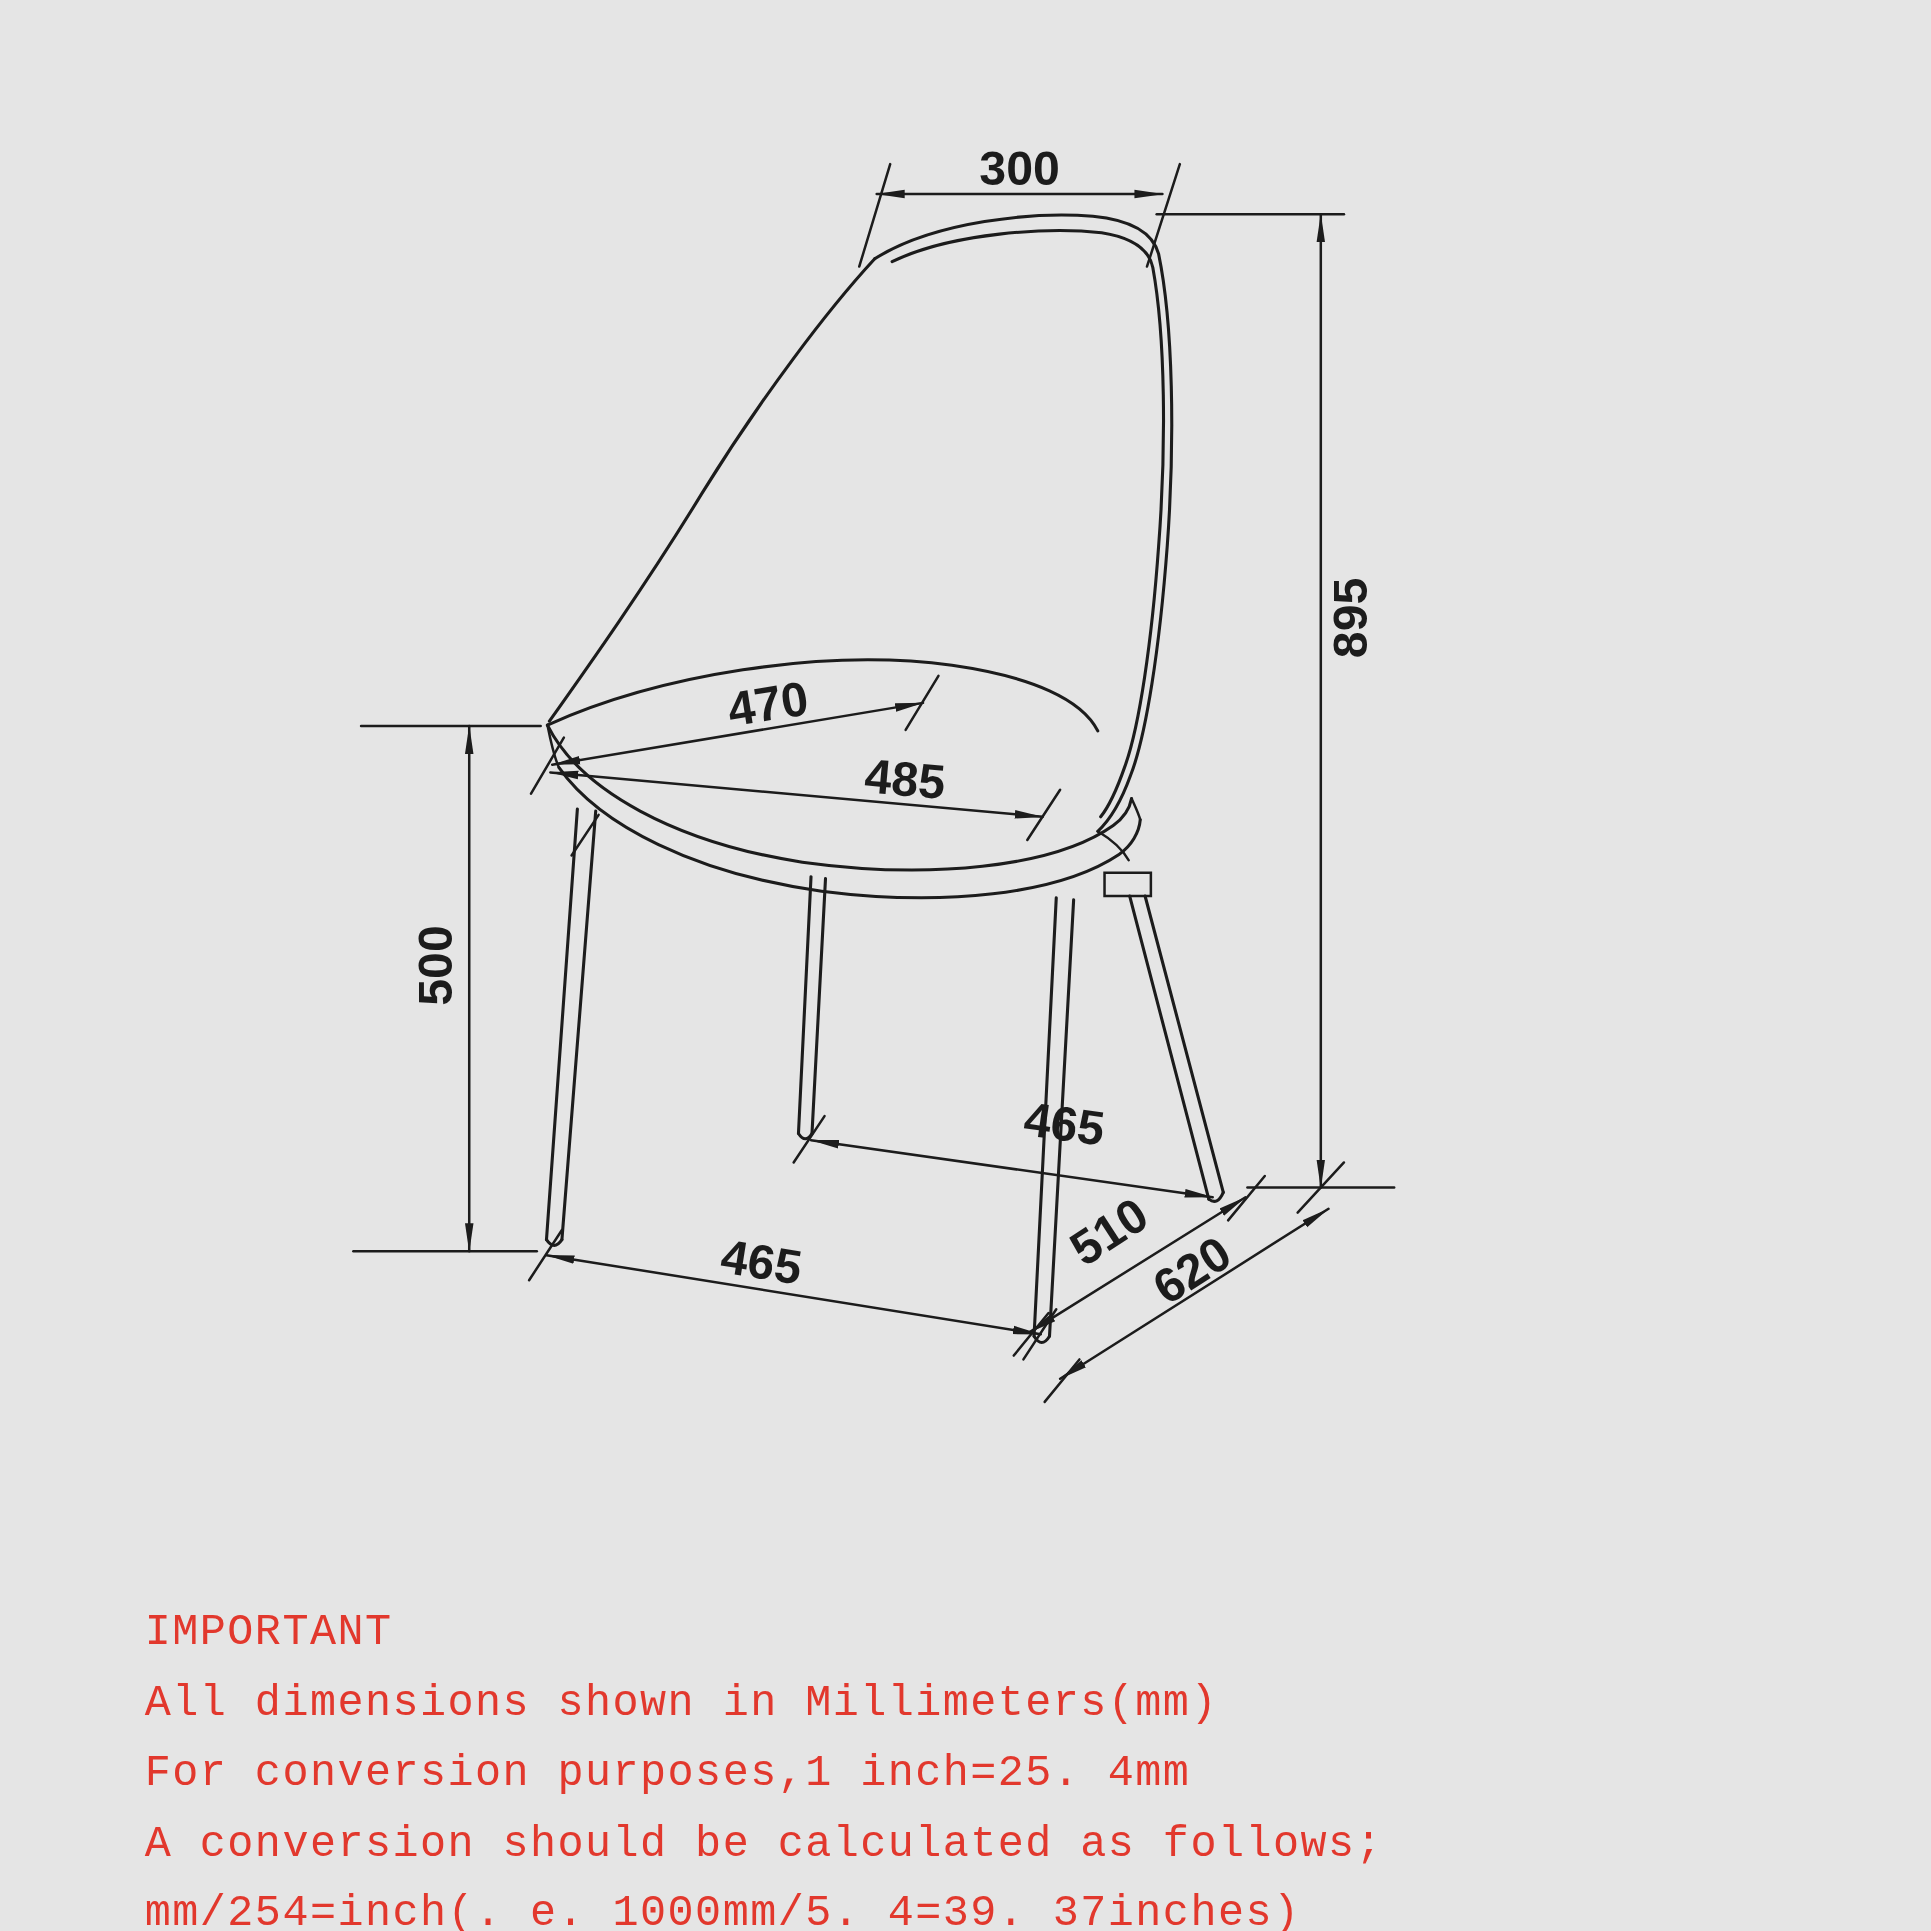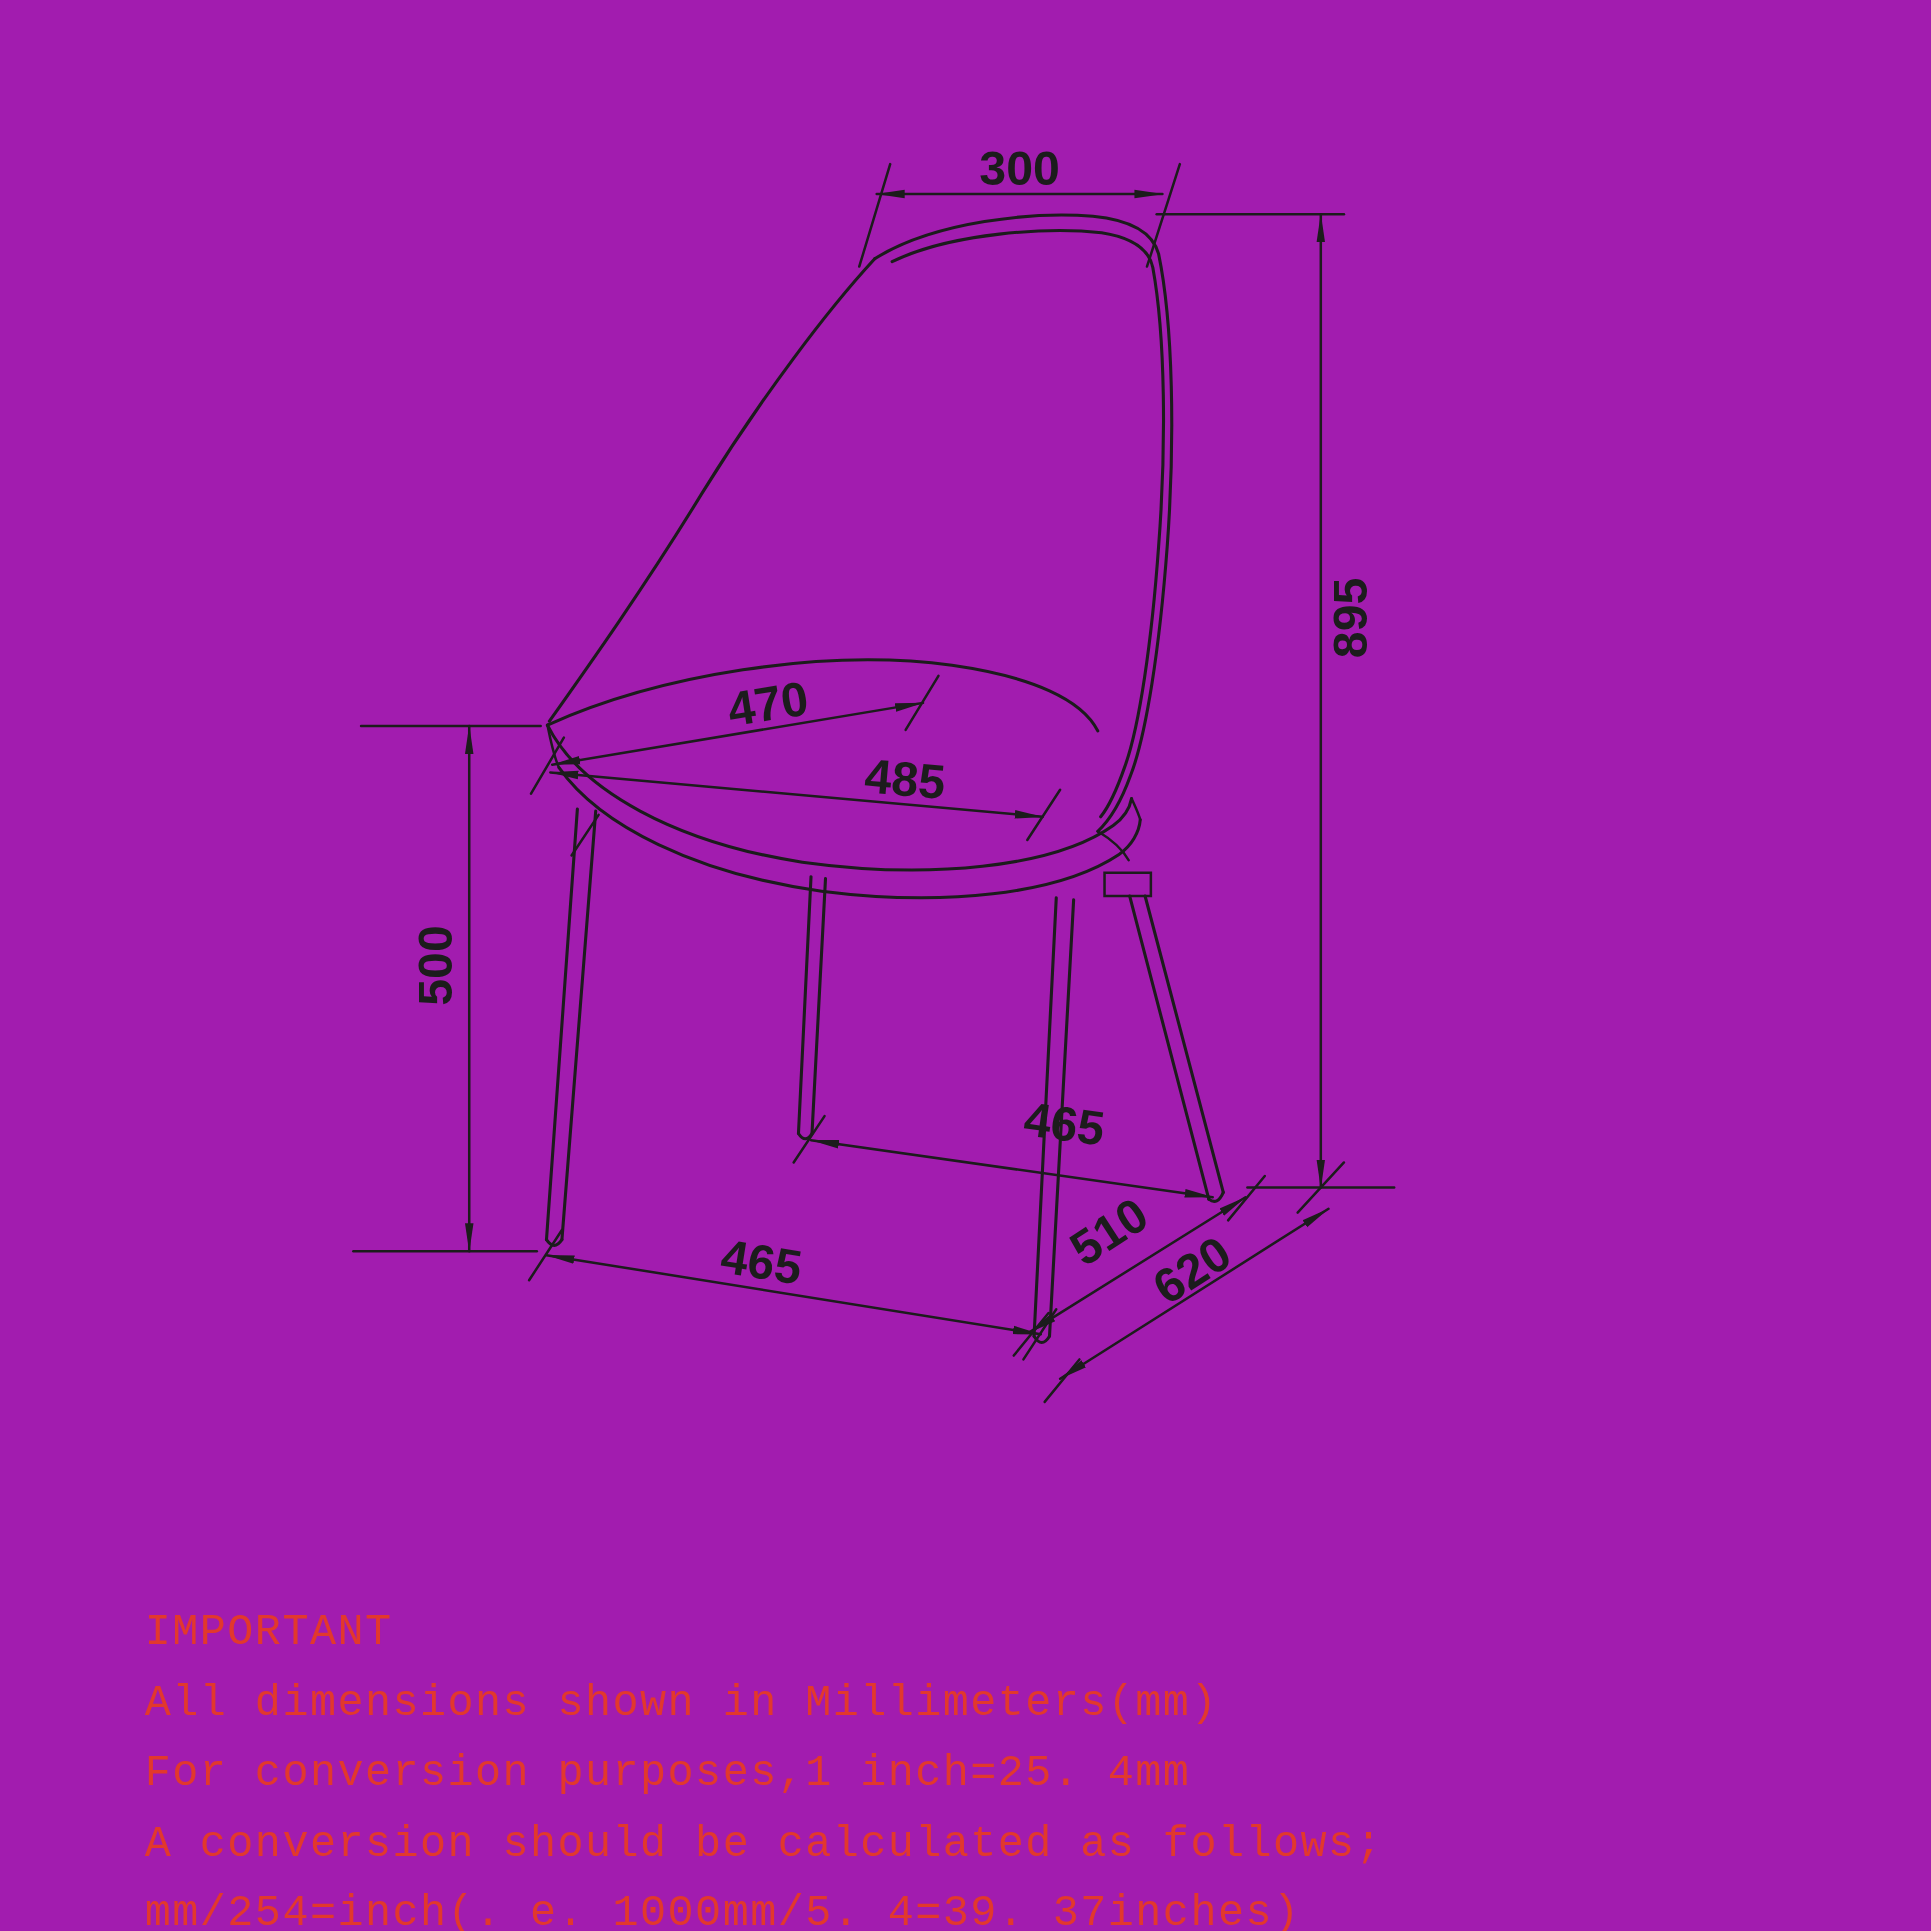--- a/index.html
+++ b/index.html
@@ -1,16 +1,16 @@
 <!DOCTYPE html>
 <html><head>
 <meta charset="utf-8">
 <style>
   html,body{margin:0;padding:0;background:#ffffff;}
-  .canvas{position:relative;width:1931px;height:1931px;background:#a21caf;overflow:hidden;
+  .canvas{position:relative;width:1931px;height:1931px;background:#e5e5e5;overflow:hidden;
           font-family:"Liberation Sans",sans-serif;}
   svg.drawing{position:absolute;inset:0;width:1931px;height:1931px;display:block;}
   .outline{fill:none;stroke:#1c1c1c;stroke-width:3.2;stroke-linecap:round;stroke-linejoin:round;}
   .thin{fill:none;stroke:#1c1c1c;stroke-width:2.6;stroke-linecap:round;}
   .dim{fill:none;stroke:#1c1c1c;stroke-width:2.6;stroke-linecap:round;}
   .dimtxt{font-family:"Liberation Sans",sans-serif;font-weight:bold;font-size:50px;fill:#1c1c1c;}
   .notetxt{font-family:"Liberation Mono",monospace;font-size:45px;letter-spacing:1.5px;fill:#e2382d;}
 </style>
 </head>
 <body>

